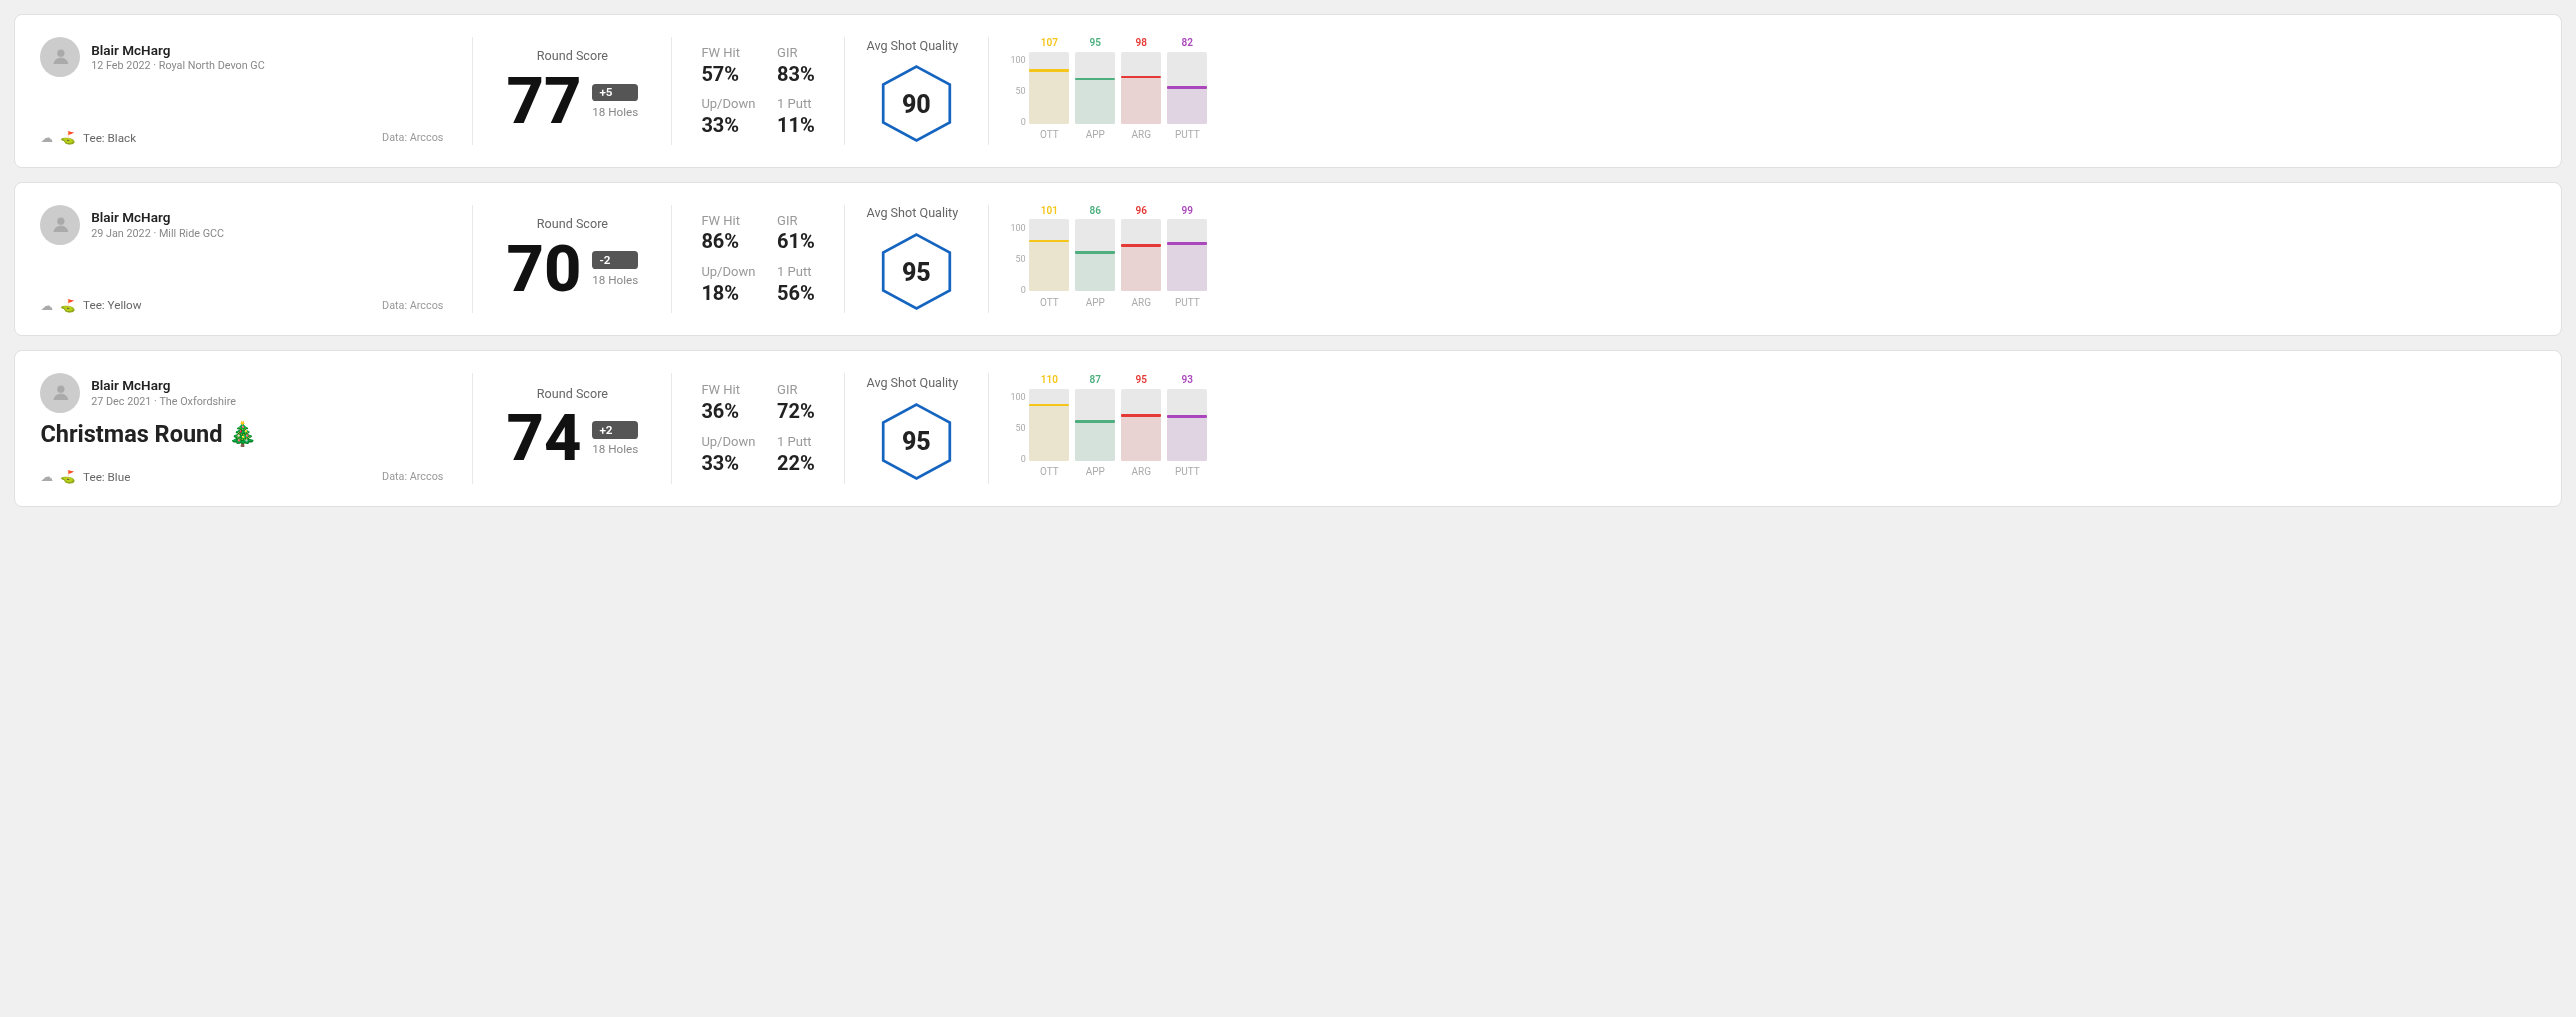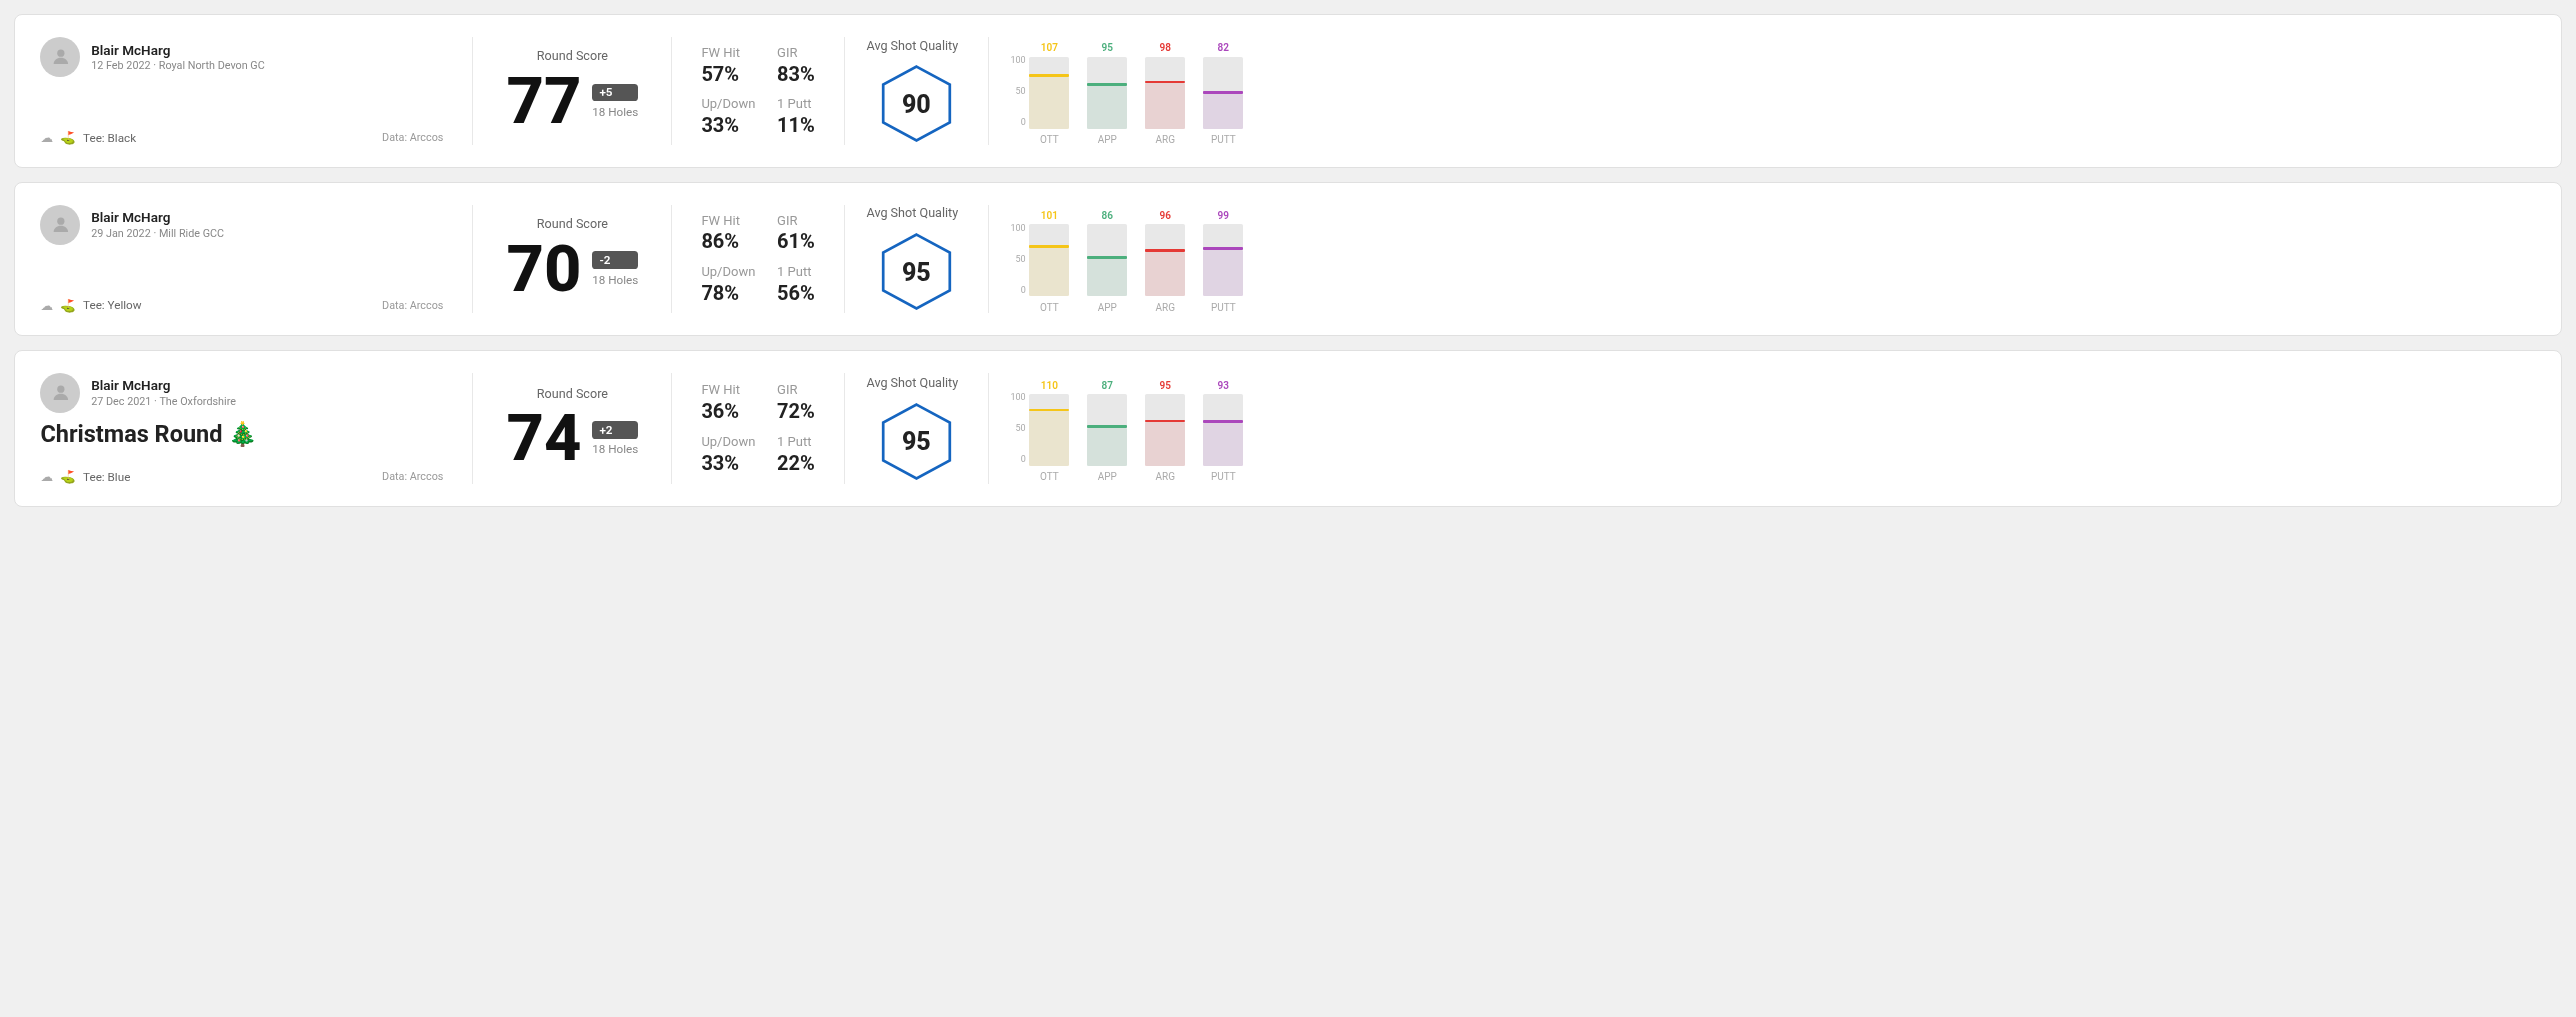--- a/index.html
+++ b/index.html
@@ -213,22 +213,22 @@
       height: 90px;
       margin-right: 3.6px;
       padding-bottom: 18px;
     }
     .y-label {
       font-size: 9px;
       color: #aaa;
     }
     .chart-bars {
       display: flex;
-      gap: 18px;
-      align-items: flex-end;
+      gap: 6px;
+      align-items: flex-start;
       height: 108px;
     }
     .bar-group {
       display: flex;
       flex-direction: column;
       align-items: center;
       gap: 1.8px;
     }
     .bar-value {
       font-size: 10px;
@@ -432,21 +432,21 @@
             <div class="stat-value">86%</div>
           </div>
 
           <div class="stat-item">
             <div class="stat-name">GIR</div>
             <div class="stat-value">61%</div>
           </div>
 
           <div class="stat-item">
             <div class="stat-name">Up/Down</div>
-            <div class="stat-value">78%</div>
+            <div class="stat-value">18%</div>
           </div>
 
           <div class="stat-item">
             <div class="stat-name">1 Putt</div>
             <div class="stat-value">56%</div>
           </div>
 
       </div>
     </div>
 

